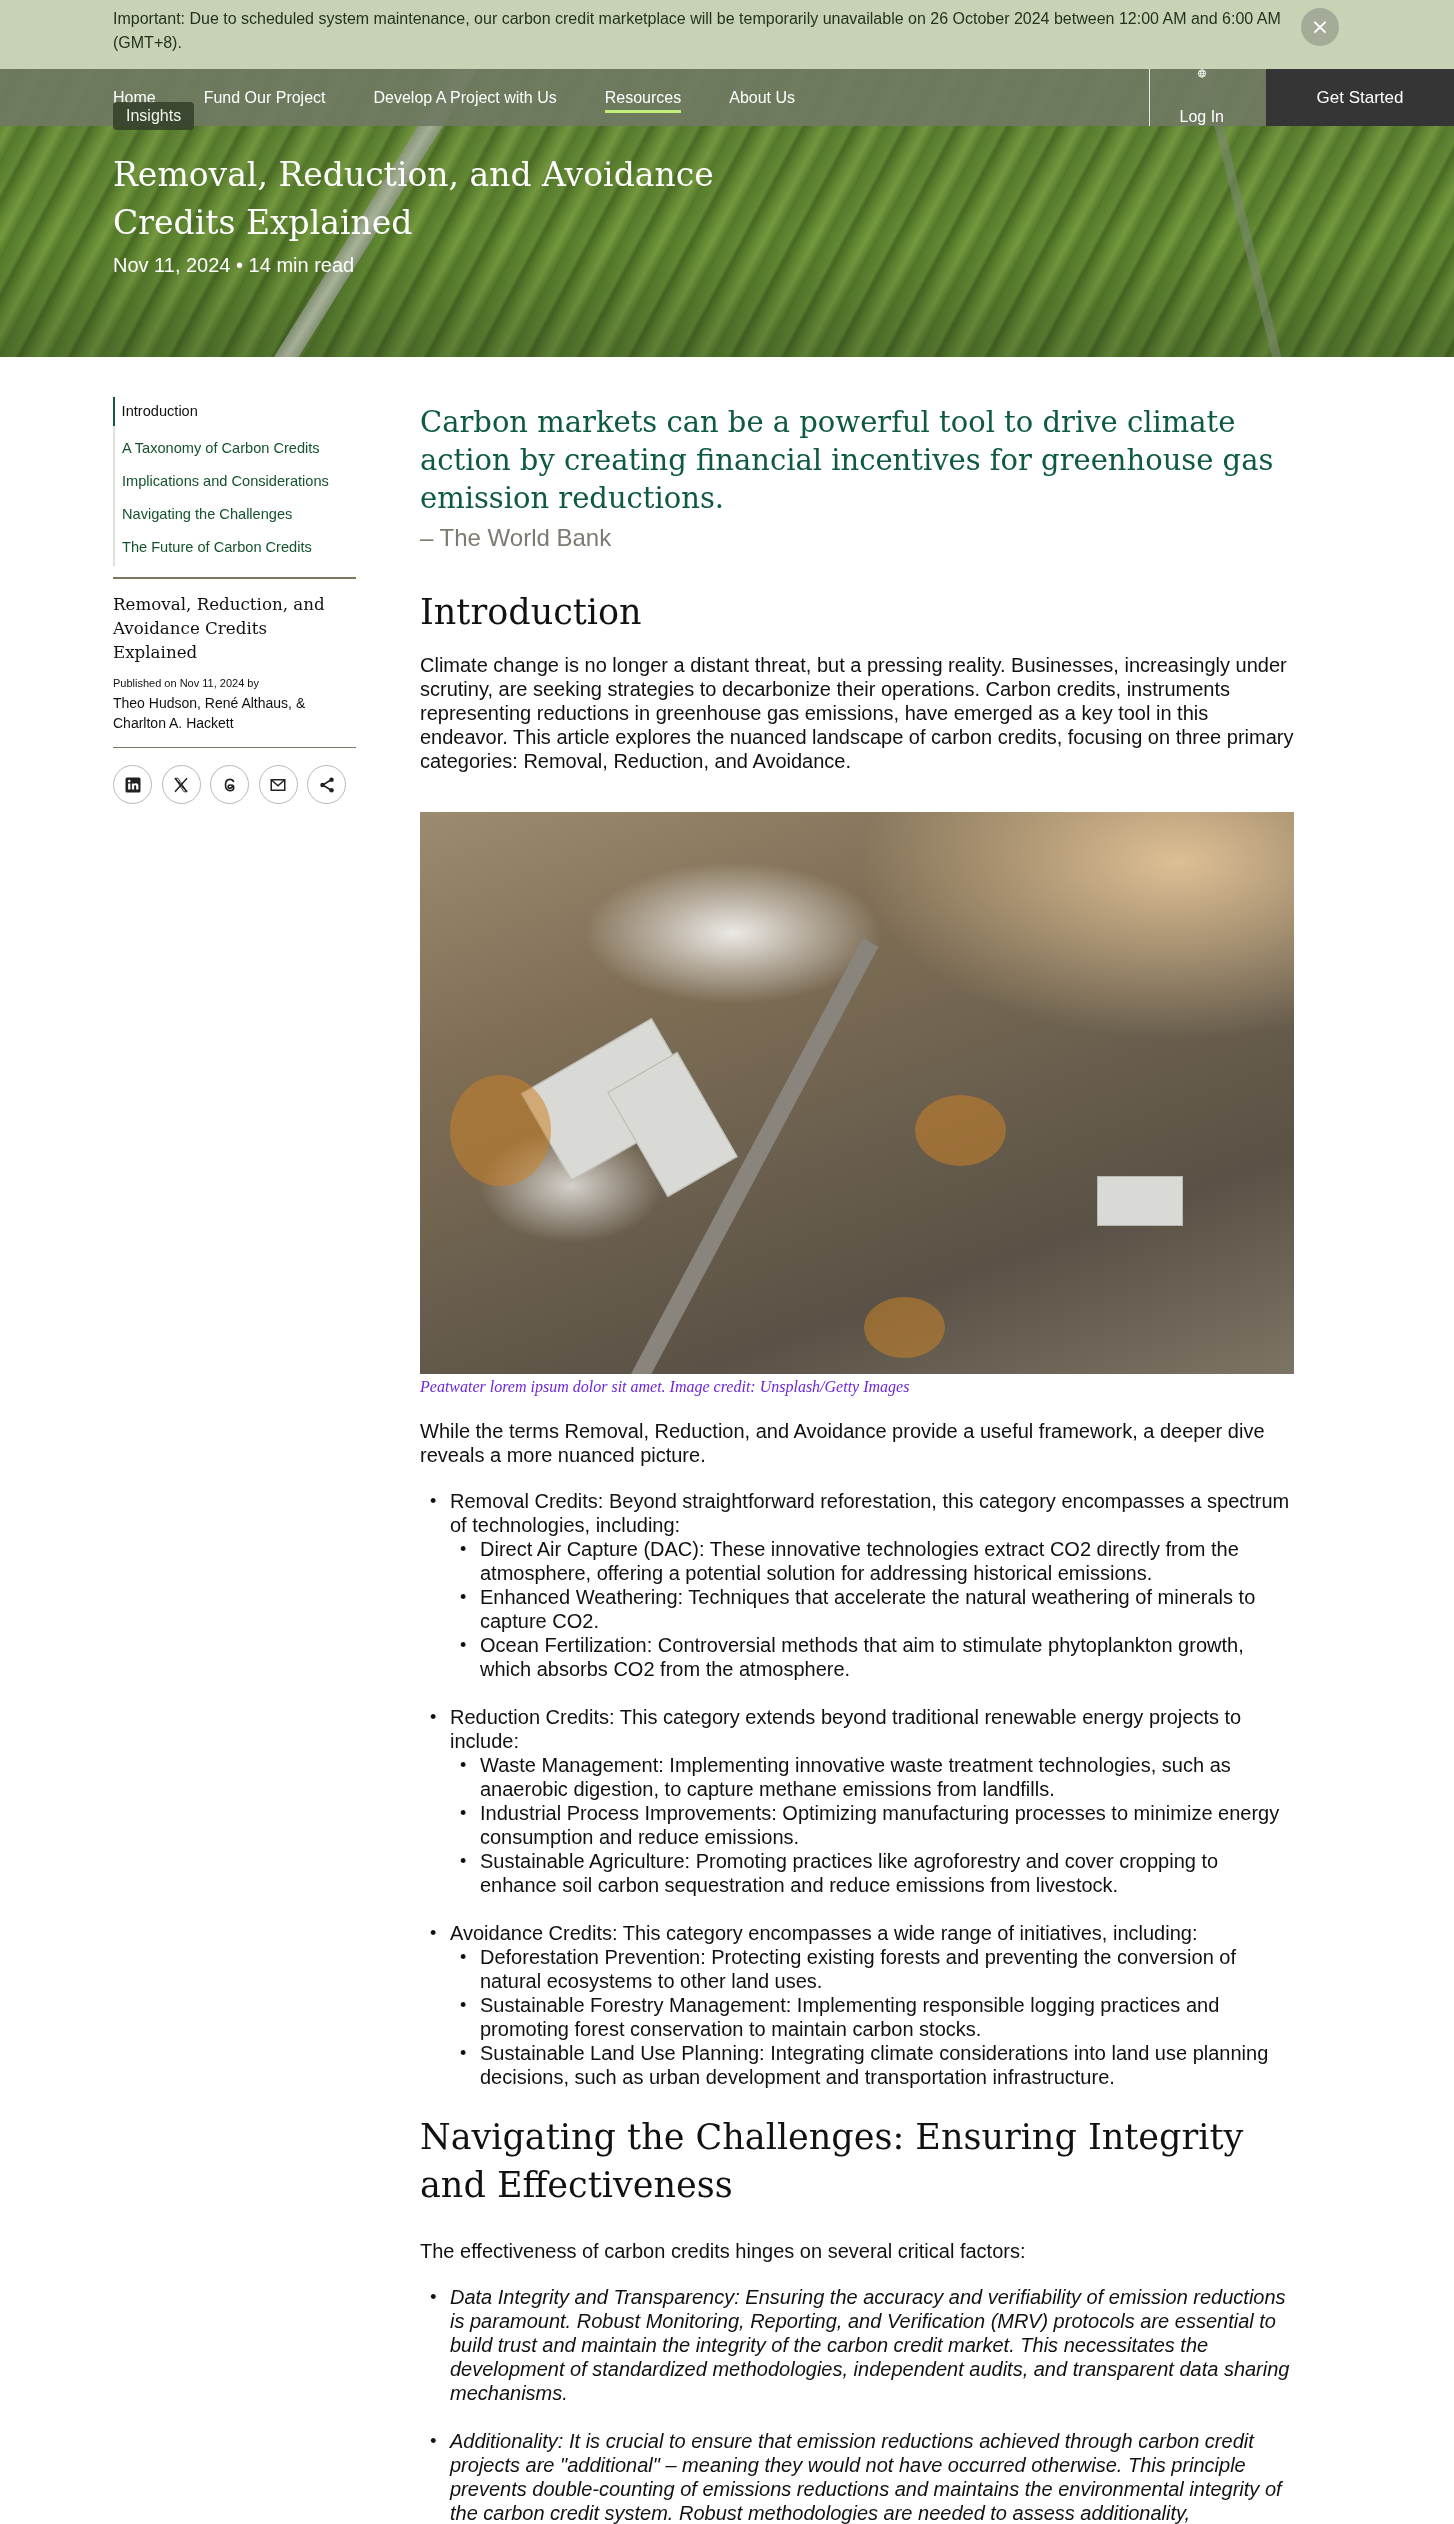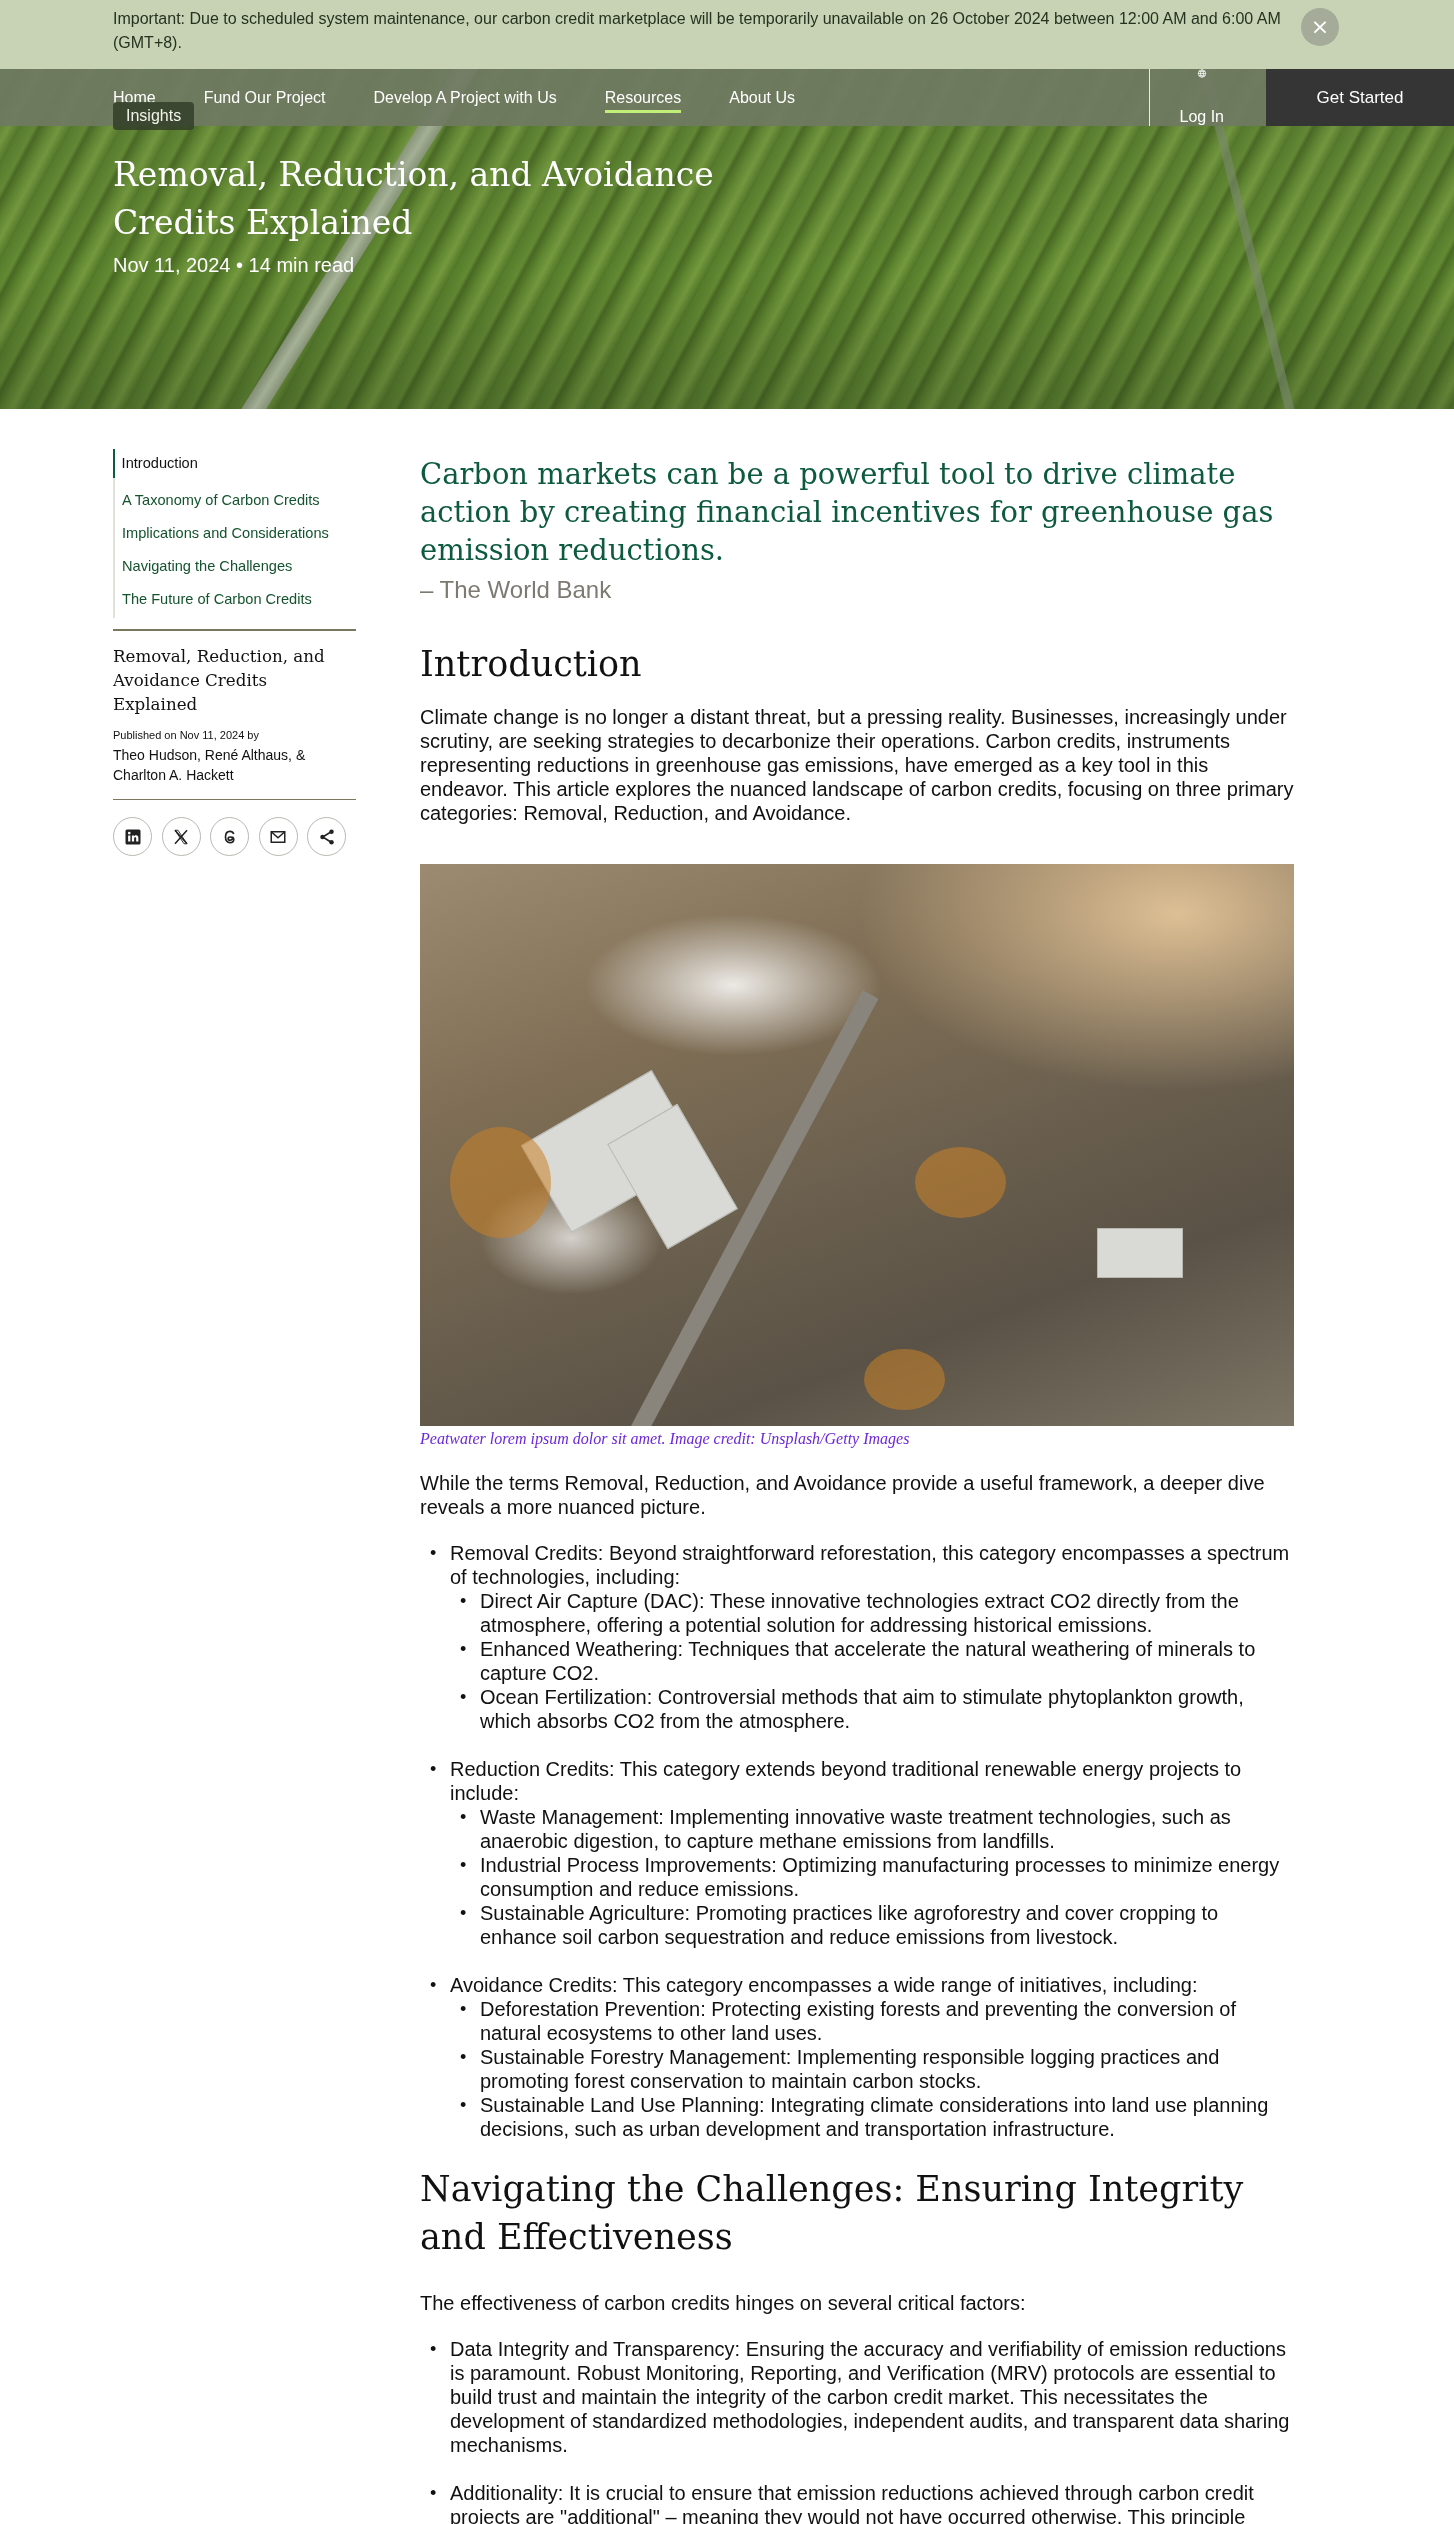--- a/index.html
+++ b/index.html
@@ -5,21 +5,21 @@
   * { box-sizing: border-box; margin: 0; padding: 0; }
   html, body { width: 1454px; background: #ffffff; }
   body { font-family: "Liberation Sans", sans-serif; color: #111; }
 
   
   .banner { position: relative; height: 69px; background: #c7d3b4; }
   .banner-text { position: absolute; left: 113px; top: 7px; width: 1182px; font-size: 16px; line-height: 24px; color: #26321f; }
   .banner-close { position: absolute; left: 1301px; top: 8px; width: 38px; height: 38px; border-radius: 50%; background: #a4ab98; border: none; color: #fff; font-size: 22px; line-height: 38px; text-align: center; cursor: pointer; font-family: "DejaVu Sans", sans-serif; }
 
   
-  .hero { position: relative; height: 340px; overflow: hidden;
+  .hero { position: relative; height: 288px; overflow: hidden;
     background:
       linear-gradient(180deg, rgba(60,70,50,0.25) 0%, rgba(30,40,25,0.15) 60%, rgba(30,40,25,0.35) 100%),
       repeating-linear-gradient(118deg, #5f8b2e 0px, #6f9b38 13px, #4f7424 17px, #6a9634 26px, #83ad45 35px, #5a8429 45px),
       #6a9434;
   }
   .hero-road { position: absolute; left: 485px; top: -50px; width: 21px; height: 555px; background: linear-gradient(90deg, #8c9582, #b2b9a8, #8c9582); transform: rotate(32deg); transform-origin: top left; opacity: 0.85; }
   .hero-road2 { position: absolute; left: 1252px; top: -20px; width: 9px; height: 454px; background: #7c8870; transform: rotate(-14deg); opacity: 0.6; }
 
   .nav { position: absolute; left: 0; top: 0; width: 1454px; height: 57px; background: rgba(112,122,98,0.92); display: flex; align-items: stretch; }
   .nav-links { display: flex; align-items: center; padding-left: 113px; gap: 0; flex: 1; }
@@ -67,21 +67,21 @@
   .photo .bldg { position: absolute; background: #d9dad5; border: 1px solid #b7b8b2; }
   .photo .road { position: absolute; background: #8a857c; }
   .photo .trees { position: absolute; border-radius: 50%; background: rgba(200,130,40,0.55); }
   .caption { margin-top: 4px; font-family: "Liberation Serif", serif; font-style: italic; font-size: 16px; color: #6d28d9; }
 
   ul.list { list-style: none; margin-top: 22px; padding-left: 30px; }
   ul.list > li { position: relative; font-size: 20px; line-height: 24px; color: #111; margin-bottom: 24px; }
   ul.list li::before { content: "•"; position: absolute; left: -20px; top: 0; font-size: 18px; }
   ul.sub { list-style: none; padding-left: 30px; margin-top: 0; }
   ul.sub > li { position: relative; font-size: 20px; line-height: 24px; }
-  ul.list.mixed > li.gap { margin-bottom: 24px; }
+  ul.list.mixed > li.gap { margin-bottom: 24px; font-style: italic; }
 </style>
 </head>
 <body>
 
 <div class="banner">
   <div class="banner-text">Important: Due to scheduled system maintenance, our carbon credit marketplace will be temporarily unavailable on 26 October 2024 between 12:00 AM and 6:00 AM (GMT+8).</div>
   <button class="banner-close"><span>×</span></button>
 </div>
 
 <div class="hero">

